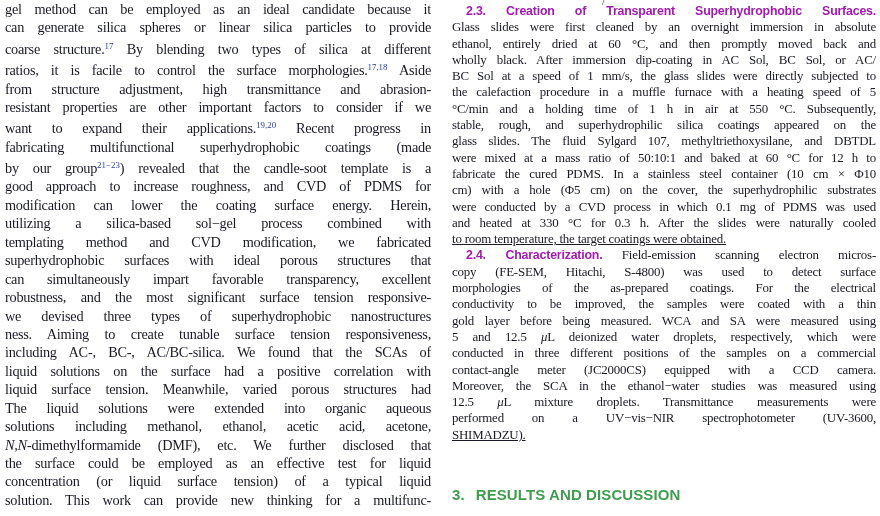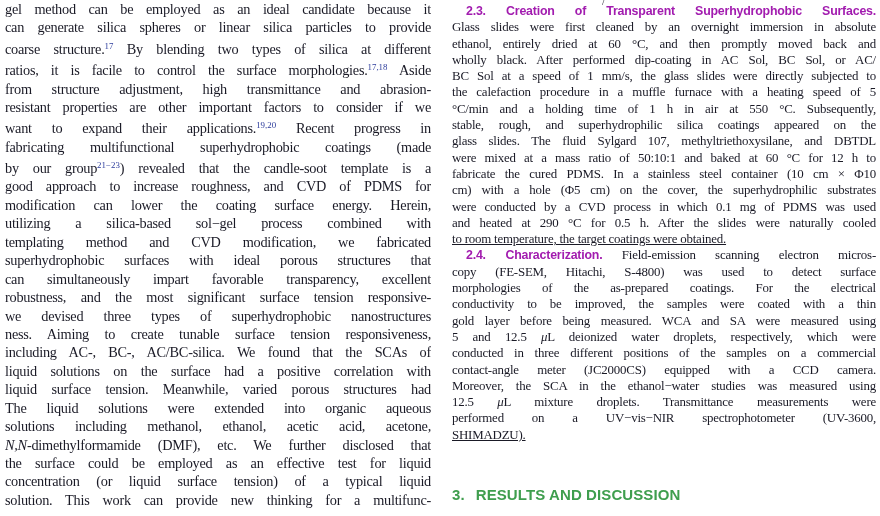--- a/index.html
+++ b/index.html
@@ -133,31 +133,31 @@
       <div class="line"><span>concentration (or liquid surface tension) of a typical liquid</span></div>
       <div class="line"><span>solution. This work can provide new thinking for a multifunc-</span></div>
     </div>
 
   <div class="col col-right">
     <div class="lines">
       <div class="top-frag">/</div>
     <div class="line ind"><span class="b">2.3. Creation of Transparent Superhydrophobic Surfaces.</span></div>
         <div class="line"><span>Glass slides were first cleaned by an overnight immersion in absolute</span></div>
         <div class="line"><span>ethanol, entirely dried at 60 °C, and then promptly moved back and</span></div>
-        <div class="line"><span>wholly black. After performed dip-coating in AC Sol, BC Sol, or AC/</span></div>
+        <div class="line"><span>wholly black. After immersion dip-coating in AC Sol, BC Sol, or AC/</span></div>
         <div class="line"><span>BC Sol at a speed of 1 mm/s, the glass slides were directly subjected to</span></div>
         <div class="line"><span>the calefaction procedure in a muffle furnace with a heating speed of 5</span></div>
         <div class="line"><span>°C/min and a holding time of 1 h in air at 550 °C. Subsequently,</span></div>
         <div class="line"><span>stable, rough, and superhydrophilic silica coatings appeared on the</span></div>
         <div class="line"><span>glass slides. The fluid Sylgard 107, methyltriethoxysilane, and DBTDL</span></div>
         <div class="line"><span>were mixed at a mass ratio of 50:10:1 and baked at 60 °C for 12 h to</span></div>
         <div class="line"><span>fabricate the cured PDMS. In a stainless steel container (10 cm × Φ10</span></div>
         <div class="line"><span>cm) with a hole (Φ5 cm) on the cover, the superhydrophilic substrates</span></div>
         <div class="line"><span>were conducted by a CVD process in which 0.1 mg of PDMS was used</span></div>
-        <div class="line"><span>and heated at 290 °C for 0.5 h. After the slides were naturally cooled</span></div>
+        <div class="line"><span>and heated at 330 °C for 0.3 h. After the slides were naturally cooled</span></div>
         <div class="line last"><span>to room temperature, the target coatings were obtained.</span></div>
         <div class="line ind"><span class="b">2.4. Characterization.</span><span> Field-emission scanning electron micros-</span></div>
         <div class="line"><span>copy (FE-SEM, Hitachi, S-4800) was used to detect surface</span></div>
         <div class="line"><span>morphologies of the as-prepared coatings. For the electrical</span></div>
         <div class="line"><span>conductivity to be improved, the samples were coated with a thin</span></div>
         <div class="line"><span>gold layer before being measured. WCA and SA were measured using</span></div>
         <div class="line"><span>5 and 12.5 </span><span class="i">μ</span><span>L deionized water droplets, respectively, which were</span></div>
         <div class="line"><span>conducted in three different positions of the samples on a commercial</span></div>
         <div class="line"><span>contact-angle meter (JC2000CS) equipped with a CCD camera.</span></div>
         <div class="line"><span>Moreover, the SCA in the ethanol−water studies was measured using</span></div>

